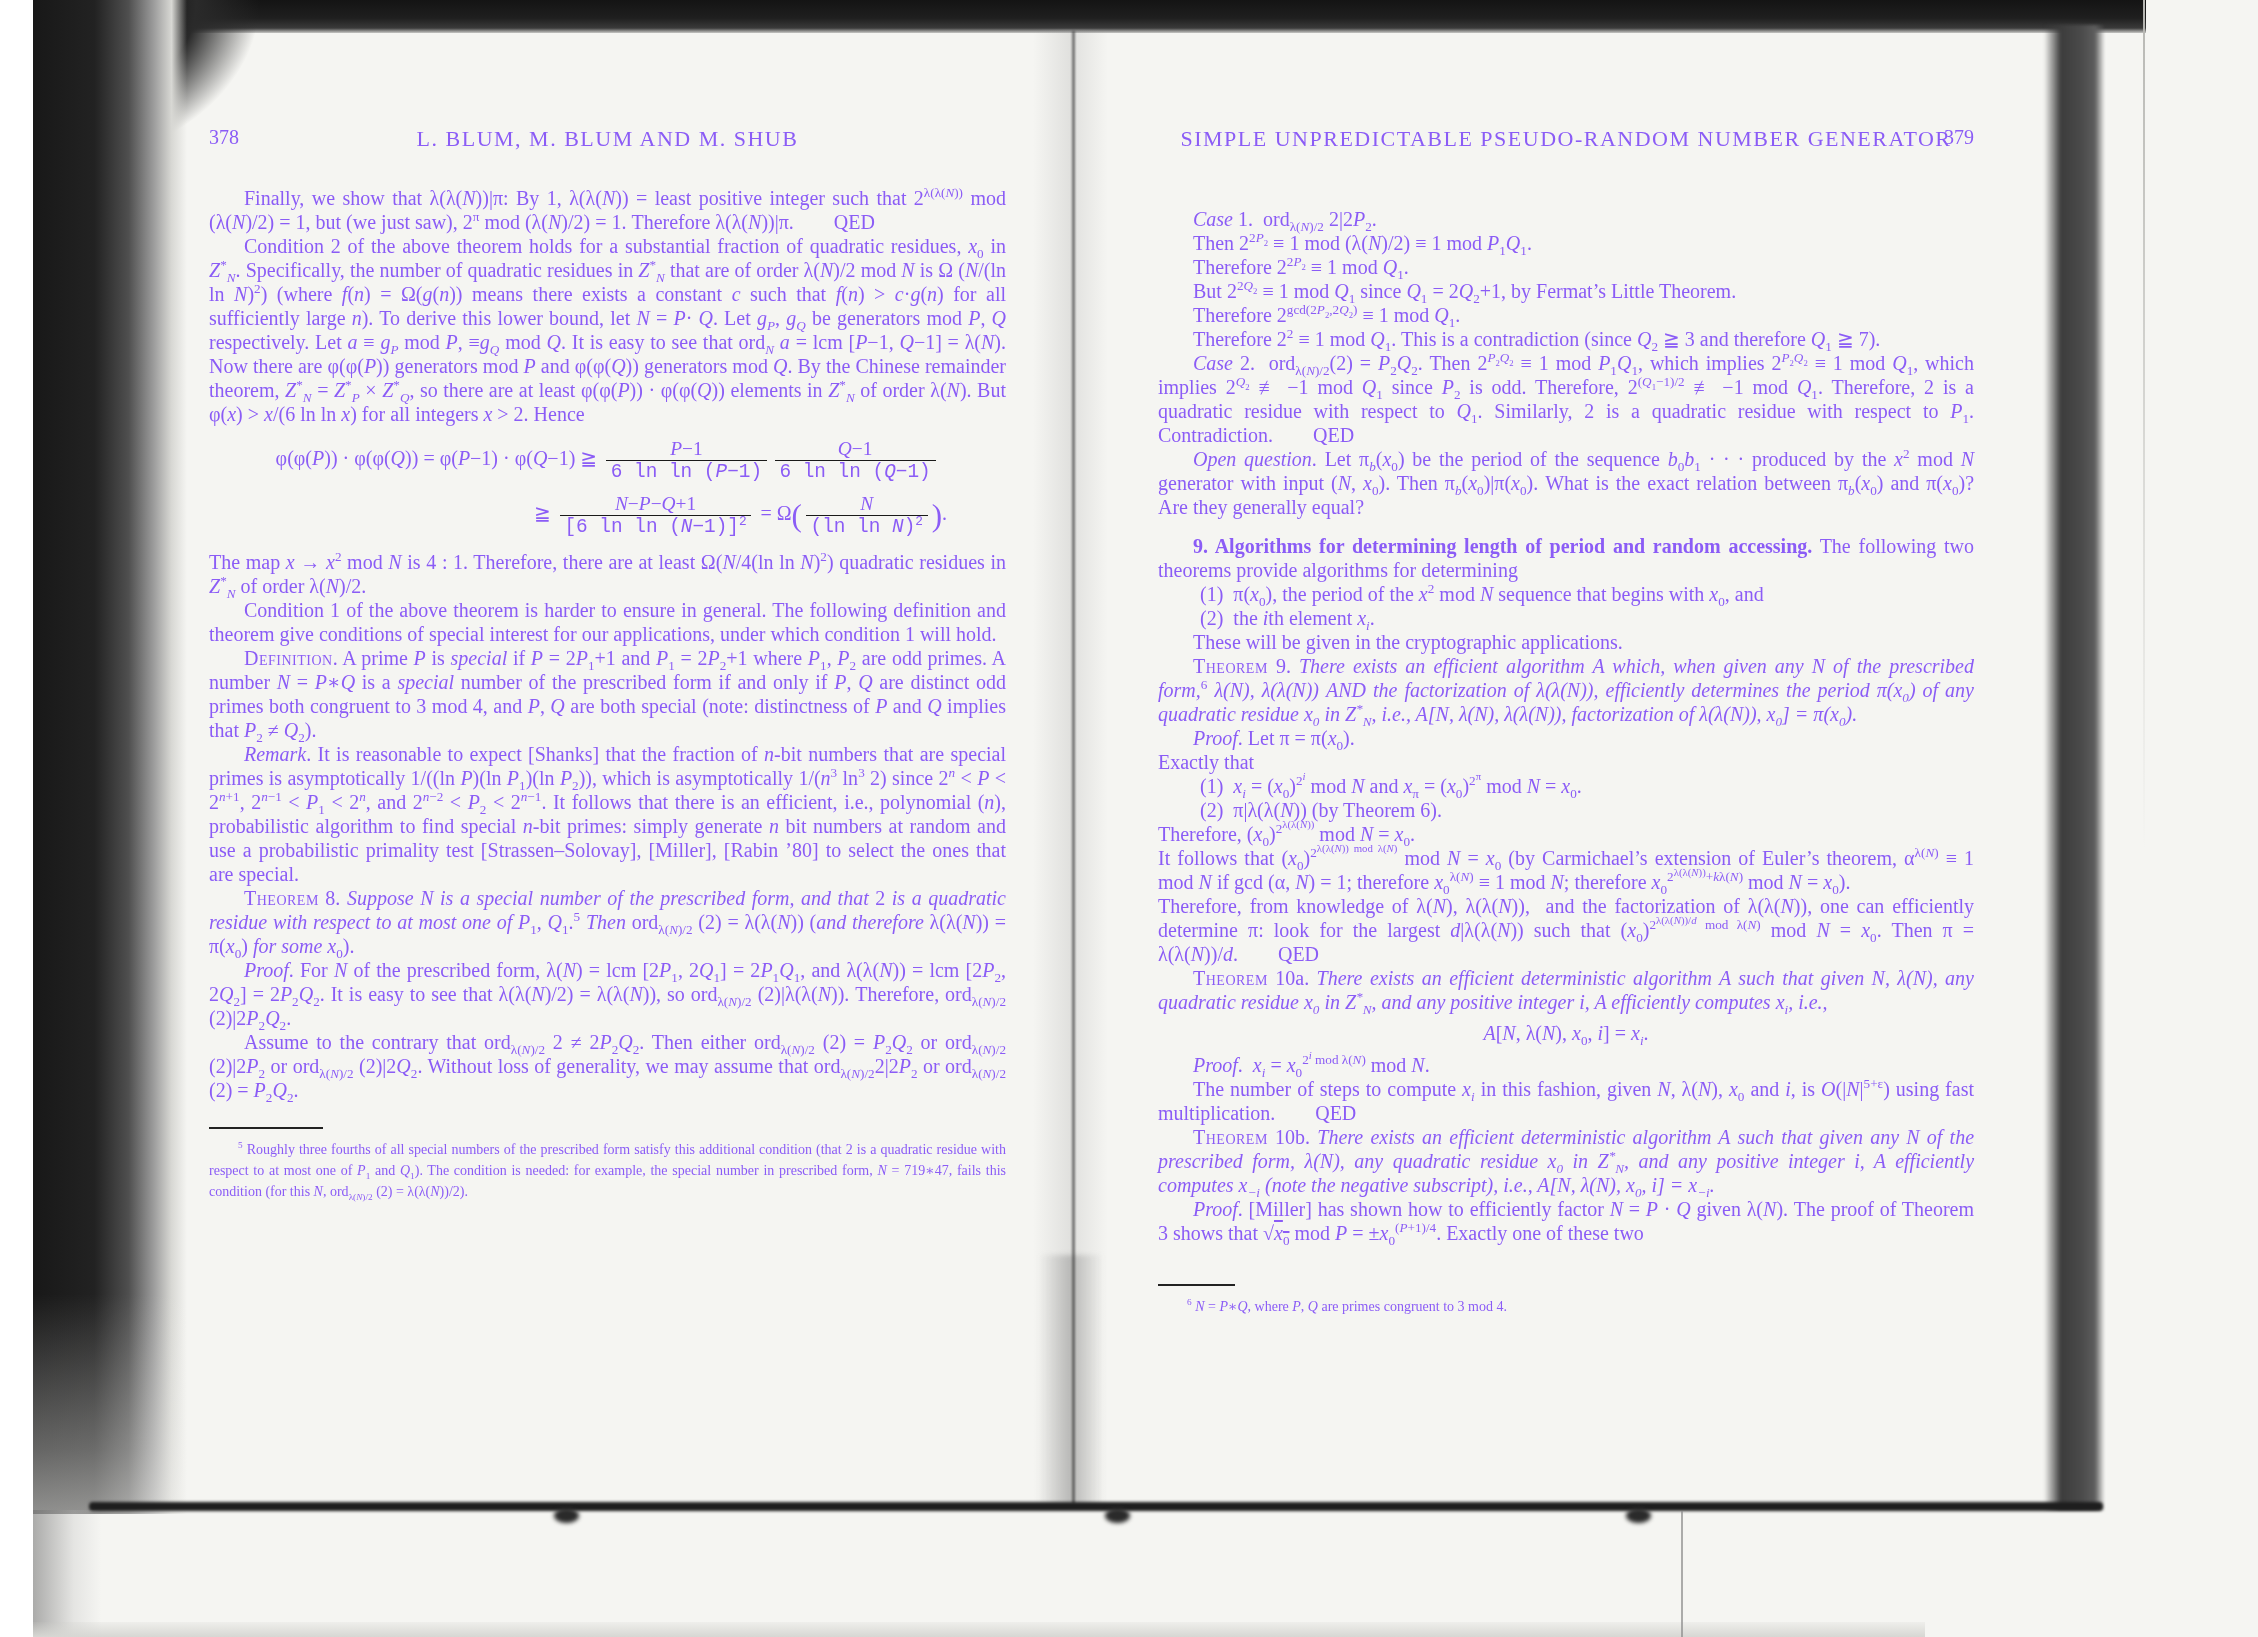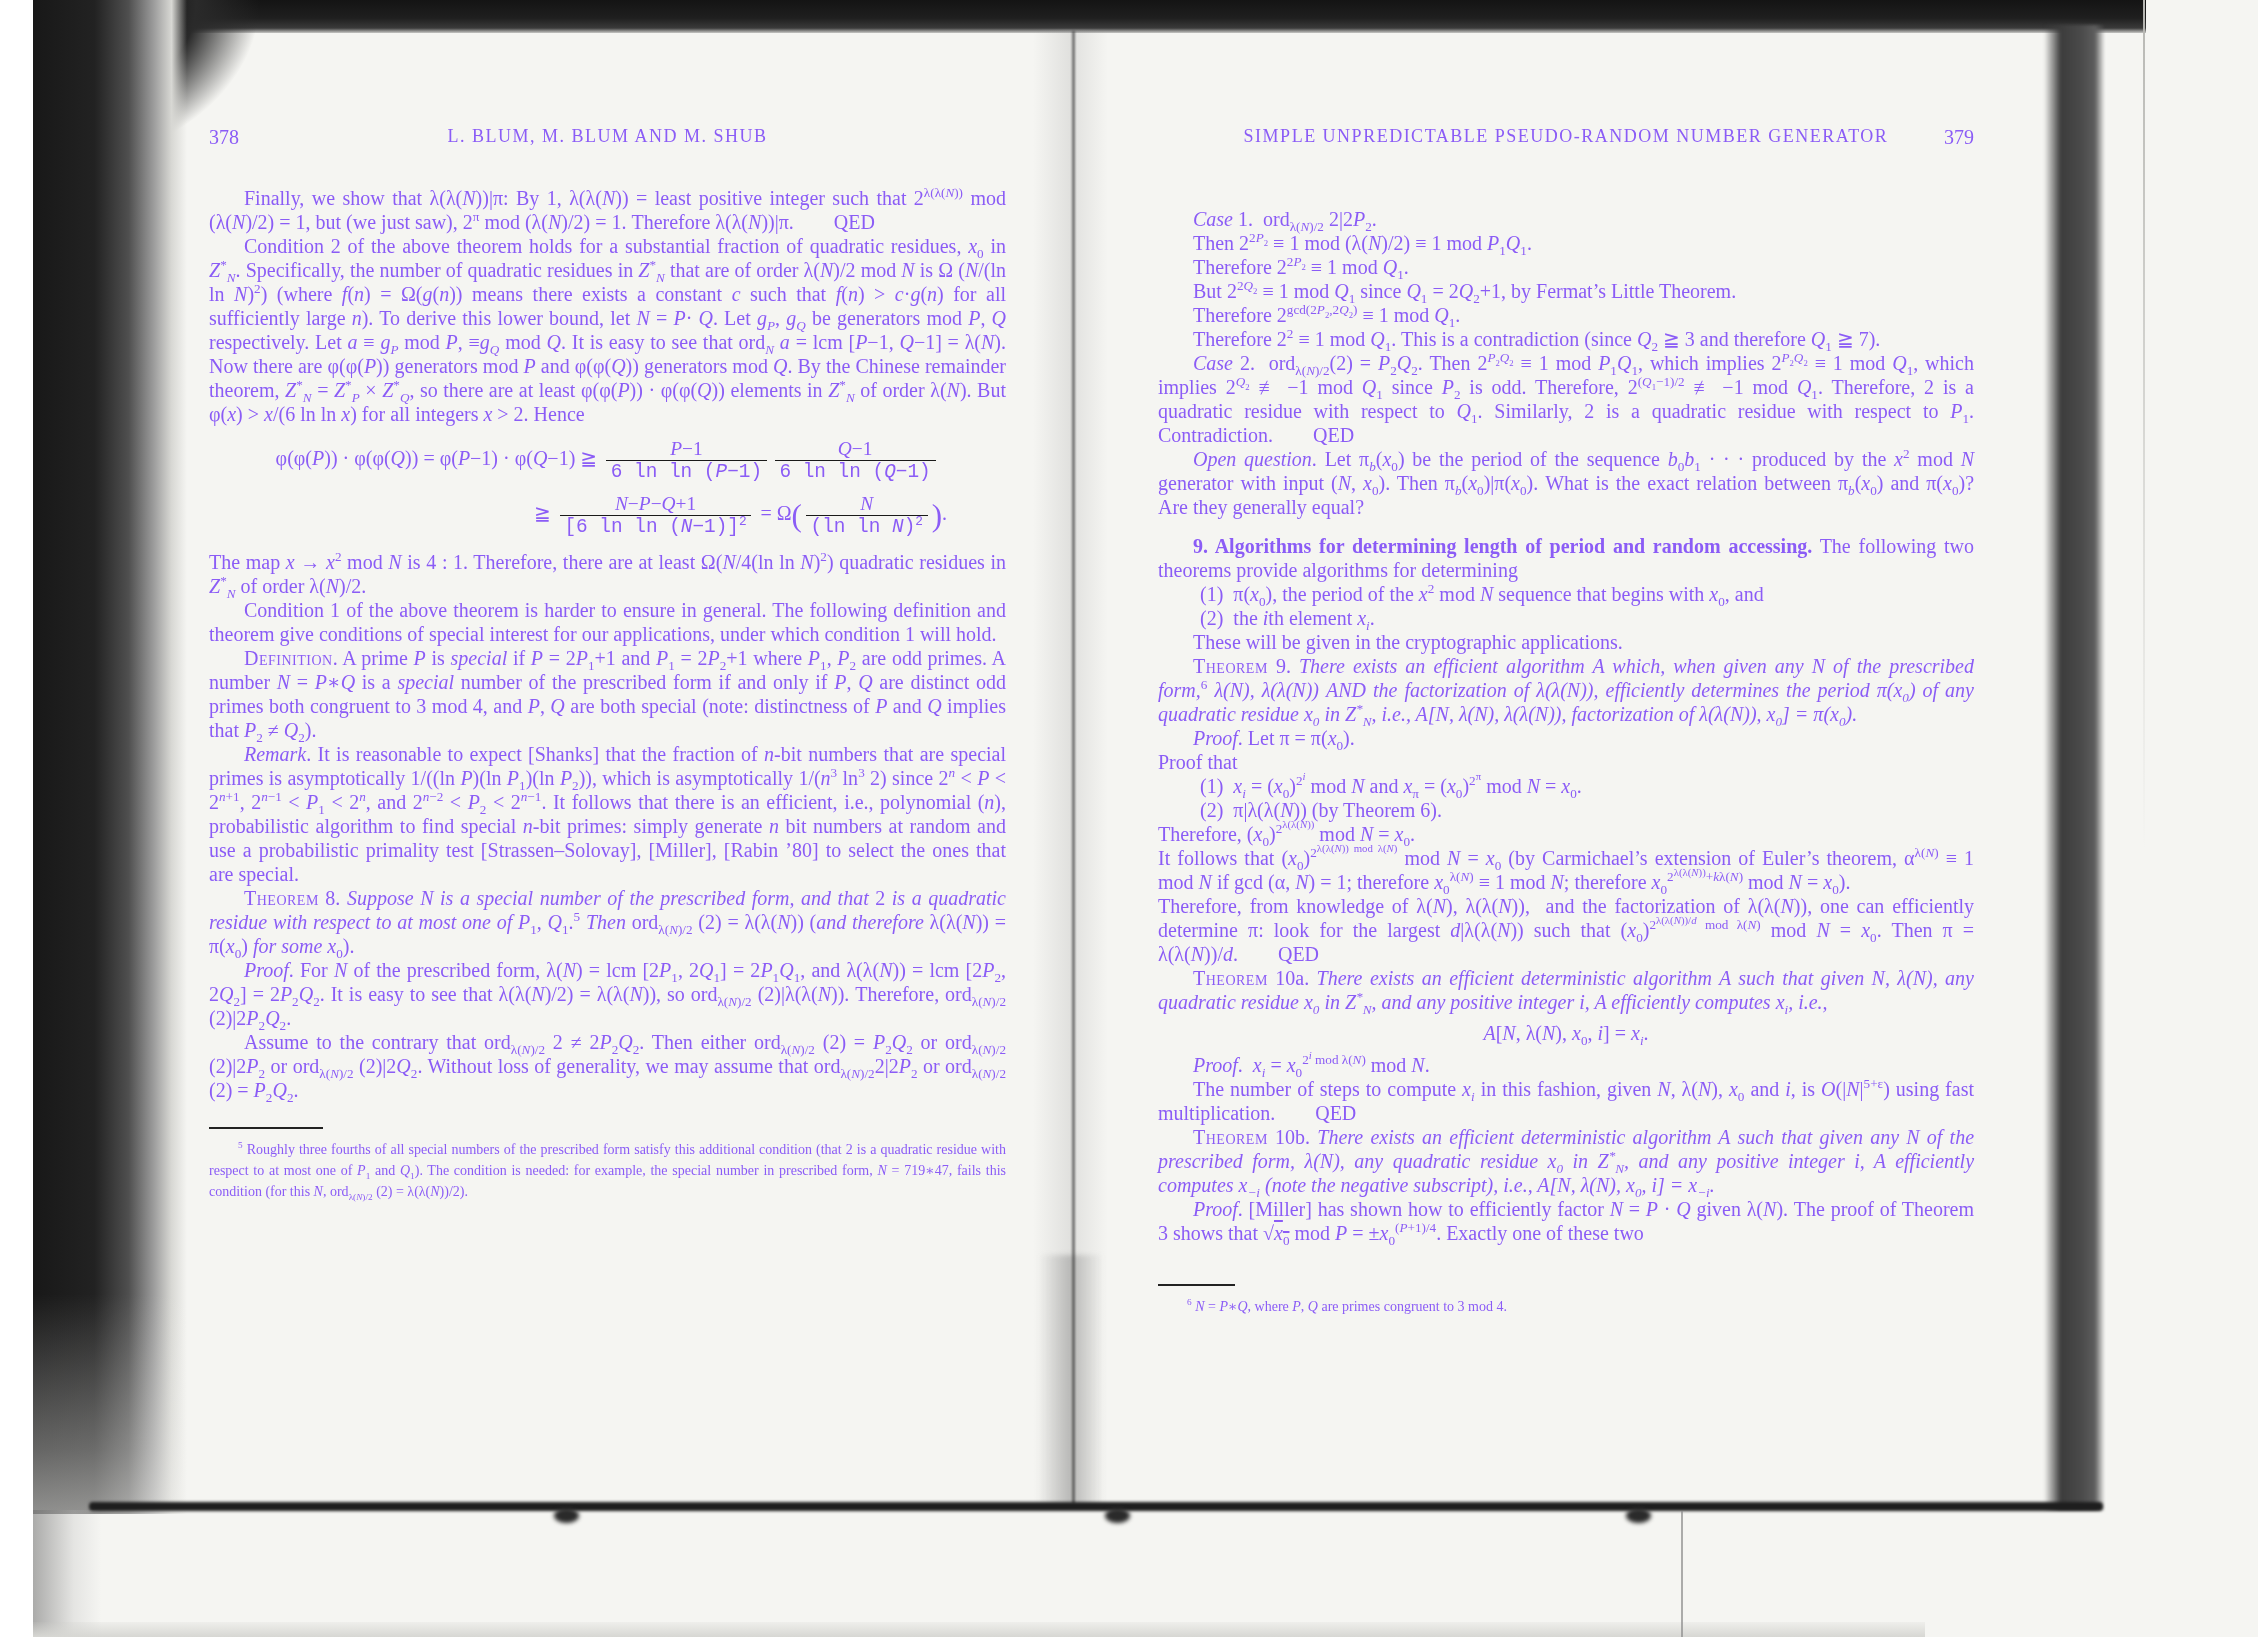--- a/index.html
+++ b/index.html
@@ -34,21 +34,21 @@
   .drop-line{position:absolute;left:1648px;top:1511px;width:1.9px;height:126px;background:rgba(140,140,140,.7);}
 
   
   .page{position:absolute;top:126px;}
   .page-left{left:176px;width:797px;}
   .page-right{left:1125px;width:816px;}
   .pagehead{position:relative;height:27px;font-size:20px;}
   .pagehead .pnum{position:absolute;top:0;}
   .page-left .pnum{left:0;}
   .page-right .pnum{right:0;}
-  .rhead{display:block;text-align:center;font-size:18px;letter-spacing:1.5px;}
+  .rhead{display:block;text-align:center;font-size:22px;letter-spacing:1.5px;}
 
   .pbody{font-size:20px;line-height:24px;text-align:justify;margin-top:33px;}
   .page-right .pbody{margin-top:54px;}
   .pbody p{margin:0;}
   .p-indent{text-indent:35px;}
   .p-noindent{text-indent:0;}
   .p-list{text-indent:42px;}
   .p-section{text-indent:35px;margin-top:14.5px !important;}
   .p-display{text-align:center;text-indent:0;margin:11.6px 0 3.9px !important;line-height:1.25;}
   .p-display-shift{text-align:center;text-indent:0;position:relative;left:133px;margin:9.7px 0 11.6px !important;line-height:1.25;}
@@ -132,21 +132,21 @@
         <p class="p-indent">Therefore 2<sup>gcd(2<i>P</i><sub>2</sub>,2<i>Q</i><sub>2</sub>)</sup> ≡ 1 mod <i>Q</i><sub>1</sub>.</p>
         <p class="p-indent">Therefore 2<sup>2</sup> ≡ 1 mod <i>Q</i><sub>1</sub>. This is a contradiction (since <i>Q</i><sub>2</sub> ≧ 3 and therefore <i>Q</i><sub>1</sub> ≧ 7).</p>
         <p class="p-indent"><i>Case</i> 2.&nbsp; ord<sub>λ(<i>N</i>)/2</sub>(2) = <i>P</i><sub>2</sub><i>Q</i><sub>2</sub>. Then 2<sup><i>P</i><sub>2</sub><i>Q</i><sub>2</sub></sup> ≡ 1 mod <i>P</i><sub>1</sub><i>Q</i><sub>1</sub>, which implies 2<sup><i>P</i><sub>2</sub><i>Q</i><sub>2</sub></sup> ≡ 1 mod <i>Q</i><sub>1</sub>, which implies 2<sup><i>Q</i><sub>2</sub></sup> ≢ −1 mod <i>Q</i><sub>1</sub> since <i>P</i><sub>2</sub> is odd. Therefore, 2<sup>(<i>Q</i><sub>1</sub>−1)/2</sup> ≢ −1 mod <i>Q</i><sub>1</sub>. Therefore, 2 is a quadratic residue with respect to <i>Q</i><sub>1</sub>. Similarly, 2 is a quadratic residue with respect to <i>P</i><sub>1</sub>. Contradiction.  QED</p>
         <p class="p-indent"><i>Open question</i>. Let π<sub><i>b</i></sub>(<i>x</i><sub>0</sub>) be the period of the sequence <i>b</i><sub>0</sub><i>b</i><sub>1</sub> · · · produced by the <i>x</i><sup>2</sup> mod <i>N</i> generator with input (<i>N</i>, <i>x</i><sub>0</sub>). Then π<sub><i>b</i></sub>(<i>x</i><sub>0</sub>)|π(<i>x</i><sub>0</sub>). What is the exact relation between π<sub><i>b</i></sub>(<i>x</i><sub>0</sub>) and π(<i>x</i><sub>0</sub>)? Are they generally equal?</p>
         <p class="p-section"><b>9. Algorithms for determining length of period and random accessing.</b> The following two theorems provide algorithms for determining</p>
         <p class="p-list">(1)&nbsp; π(<i>x</i><sub>0</sub>), the period of the <i>x</i><sup>2</sup> mod <i>N</i> sequence that begins with <i>x</i><sub>0</sub>, and</p>
         <p class="p-list">(2)&nbsp; the <i>i</i>th element <i>x<sub>i</sub></i>.</p>
         <p class="p-indent">These will be given in the cryptographic applications.</p>
         <p class="p-indent"><span class="sc">Theorem</span> 9. <i>There exists an efficient algorithm A which, when given any N of the prescribed form,</i><sup>6</sup> <i>λ(N), λ(λ(N)) AND the factorization of λ(λ(N)), efficiently determines the period π(x<sub>0</sub>) of any quadratic residue x<sub>0</sub> in Z<sup>*</sup><sub>N</sub>, i.e., A[N, λ(N), λ(λ(N)), factorization of λ(λ(N)), x<sub>0</sub>] = π(x<sub>0</sub>).</i></p>
         <p class="p-indent"><i>Proof</i>. Let π = π(<i>x</i><sub>0</sub>).</p>
-        <p class="p-noindent">Proof that</p>
+        <p class="p-noindent">Exactly that</p>
         <p class="p-list">(1)&nbsp; <i>x<sub>i</sub></i> = (<i>x</i><sub>0</sub>)<sup>2<sup><i>i</i></sup></sup> mod <i>N</i> and <i>x</i><sub>π</sub> = (<i>x</i><sub>0</sub>)<sup>2<sup>π</sup></sup> mod <i>N</i> = <i>x</i><sub>0</sub>.</p>
         <p class="p-list">(2)&nbsp; π|λ(λ(<i>N</i>)) (by Theorem 6).</p>
         <p class="p-noindent">Therefore, (<i>x</i><sub>0</sub>)<sup>2<sup>λ(λ(<i>N</i>))</sup></sup> mod <i>N</i> = <i>x</i><sub>0</sub>.</p>
         <p class="p-noindent">It follows that (<i>x</i><sub>0</sub>)<sup>2<sup>λ(λ(<i>N</i>)) mod λ(<i>N</i>)</sup></sup> mod <i>N</i> = <i>x</i><sub>0</sub> (by Carmichael’s extension of Euler’s theorem, α<sup>λ(<i>N</i>)</sup> ≡ 1 mod <i>N</i> if gcd (α, <i>N</i>) = 1; therefore <i>x</i><sub>0</sub><sup>λ(<i>N</i>)</sup> ≡ 1 mod <i>N</i>; therefore <i>x</i><sub>0</sub><sup>2<sup>λ(λ(<i>N</i>))</sup>+<i>k</i>λ(<i>N</i>)</sup> mod <i>N</i> = <i>x</i><sub>0</sub>).</p>
         <p class="p-noindent">Therefore, from knowledge of λ(<i>N</i>), λ(λ(<i>N</i>)),&nbsp; and the factorization of λ(λ(<i>N</i>)), one can efficiently determine π: look for the largest <i>d</i>|λ(λ(<i>N</i>)) such that (<i>x</i><sub>0</sub>)<sup>2<sup>λ(λ(<i>N</i>))/<i>d</i></sup> mod λ(<i>N</i>)</sup> mod <i>N</i> = <i>x</i><sub>0</sub>. Then π = λ(λ(<i>N</i>))/<i>d</i>.  QED</p>
         <p class="p-indent"><span class="sc">Theorem</span> 10a. <i>There exists an efficient deterministic algorithm A such that given N, λ(N), any quadratic residue x<sub>0</sub> in Z<sup>*</sup><sub>N</sub>, and any positive integer i, A efficiently computes x<sub>i</sub>, i.e.,</i></p>
         <p class="p-display-simple"><i>A</i>[<i>N</i>, λ(<i>N</i>), <i>x</i><sub>0</sub>, <i>i</i>] = <i>x<sub>i</sub></i>.</p>
         <p class="p-indent"><i>Proof</i>.&nbsp; <i>x<sub>i</sub></i> = <i>x</i><sub>0</sub><sup>2<sup><i>i</i></sup> mod λ(<i>N</i>)</sup> mod <i>N</i>.</p>
         <p class="p-indent">The number of steps to compute <i>x<sub>i</sub></i> in this fashion, given <i>N</i>, λ(<i>N</i>), <i>x</i><sub>0</sub> and <i>i</i>, is <i>O</i>(|<i>N</i>|<sup>5+ε</sup>) using fast multiplication.  QED</p>
         <p class="p-indent"><span class="sc">Theorem</span> 10b. <i>There exists an efficient deterministic algorithm A such that given any N of the prescribed form, λ(N), any quadratic residue x<sub>0</sub> in Z<sup>*</sup><sub>N</sub>, and any positive integer i, A efficiently computes x<sub>−i</sub> (note the negative subscript), i.e., A[N, λ(N), x<sub>0</sub>, i] = x<sub>−i</sub>.</i></p>

